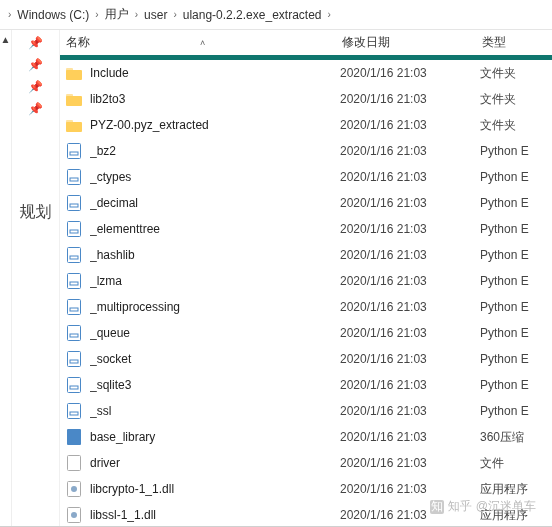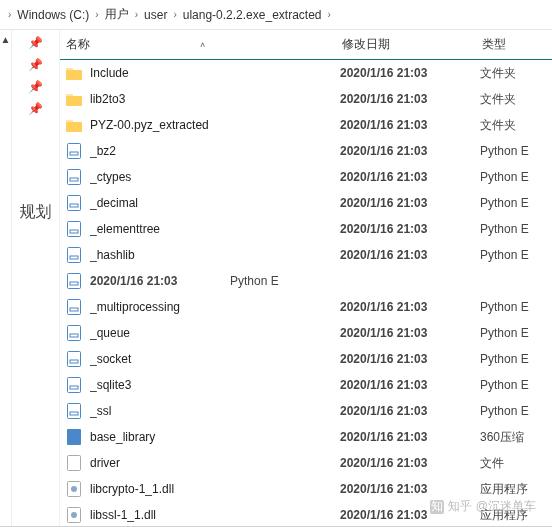--- a/index.html
+++ b/index.html
@@ -7,30 +7,30 @@
     .breadcrumb { height: 30px; display: flex; align-items: center; padding: 0 4px; border-bottom: 1px solid #e5e5e5; color: #333; }
     .crumb { padding: 0 2px; cursor: pointer; }
     .sep { padding: 0 4px; color: #666; font-size: 10px; }
     .main { display: flex; height: 497px; }
     .gutter { width: 12px; border-right: 1px solid #eee; display:flex; flex-direction:column; align-items:center; padding-top:4px; gap:2px; }
     .sidebar { width: 48px; display: flex; flex-direction: column; align-items: center; padding-top: 4px; gap: 4px; border-right: 1px solid #f0f0f0; }
     .pin-up { font-size: 10px; color: #444; }
     .pin { width: 20px; height: 18px; display:flex; align-items:center; justify-content:center; color:#555; font-size:12px; }
     .sidelabel { font-size: 16px; color: #444; margin-top: 80px; writing-mode: horizontal-tb; }
     .content { flex: 1; overflow: hidden; }
-    .hdr { display: flex; height: 30px; align-items: center; border-bottom: 1px solid #0f766e; color: #333; padding-left: 6px; }
+    .hdr { display: flex; height: 30px; align-items: center; border-bottom: 5px solid #0f766e; color: #333; padding-left: 6px; }
     .hdr .sortcaret { font-size: 9px; color: #666; margin-left: 110px; }
     .col-name { width: 276px; display:flex; align-items:center; }
     .col-date { width: 140px; }
     .col-type { flex: 1; }
     .rows { height: 466px; overflow: hidden; }
     .row { display: flex; height: 26px; align-items: center; padding-left: 6px; justify-content: center; }
     .icon { width: 16px; height: 16px; margin-right: 8px; display: inline-flex; align-items: center; justify-content: center; }
     .name { width: 250px; color: #222; white-space: nowrap; overflow: hidden; }
-    .date { width: 140px; color: #444; font-weight: bold; }
+    .date { width: 140px; color: #444; }
     .type { flex: 1; color: #444; white-space: nowrap; overflow: hidden; }
     .watermark { position: absolute; right: 16px; bottom: 12px; color: #bbb; font-size: 12px; pointer-events: none; display:flex; align-items:center; gap:4px; }
     .bottom-line { position:absolute; left:0; right:0; bottom:0; height:1px; background:#d0d0d0; }
     
     .i-folder svg rect.fb { fill:#ffcf5a; } .i-folder svg rect.ft { fill:#ffe3a0; }
     .i-py svg rect { fill:#fff; stroke:#4a88c7; }
     .i-zip svg rect { fill:#4a88c7; }
     .i-file svg rect { fill:#fff; stroke:#aaa; }
     .i-dll svg rect { fill:#fff; stroke:#aaa; }
   </style>
@@ -158,20 +158,21 @@
           <span class="date">2020/1/16 21:03</span>
           <span class="type">Python E</span>
         </div>
         <div class="row">
           <span class="icon i-py">
             <svg width="14" height="16" viewBox="0 0 14 16">
               <rect x="0.5" y="0.5" width="13" height="15" rx="1" stroke-width="1"></rect>
               <rect x="3" y="9" width="8" height="3" fill="#4a88c7"></rect>
             </svg>
           </span>
+          <span class="name">_lzma</span>
           <span class="date">2020/1/16 21:03</span>
           <span class="type">Python E</span>
         </div>
         <div class="row">
           <span class="icon i-py">
             <svg width="14" height="16" viewBox="0 0 14 16">
               <rect x="0.5" y="0.5" width="13" height="15" rx="1" stroke-width="1"></rect>
               <rect x="3" y="9" width="8" height="3" fill="#4a88c7"></rect>
             </svg>
           </span>

